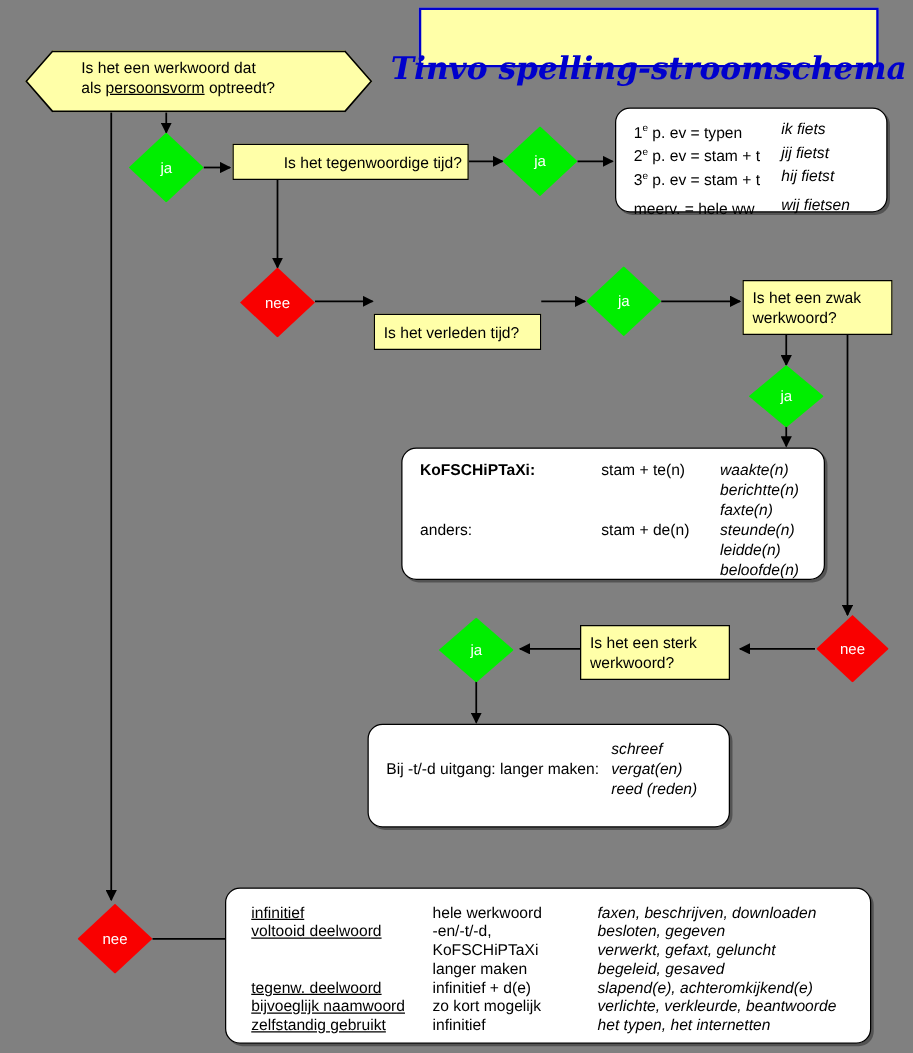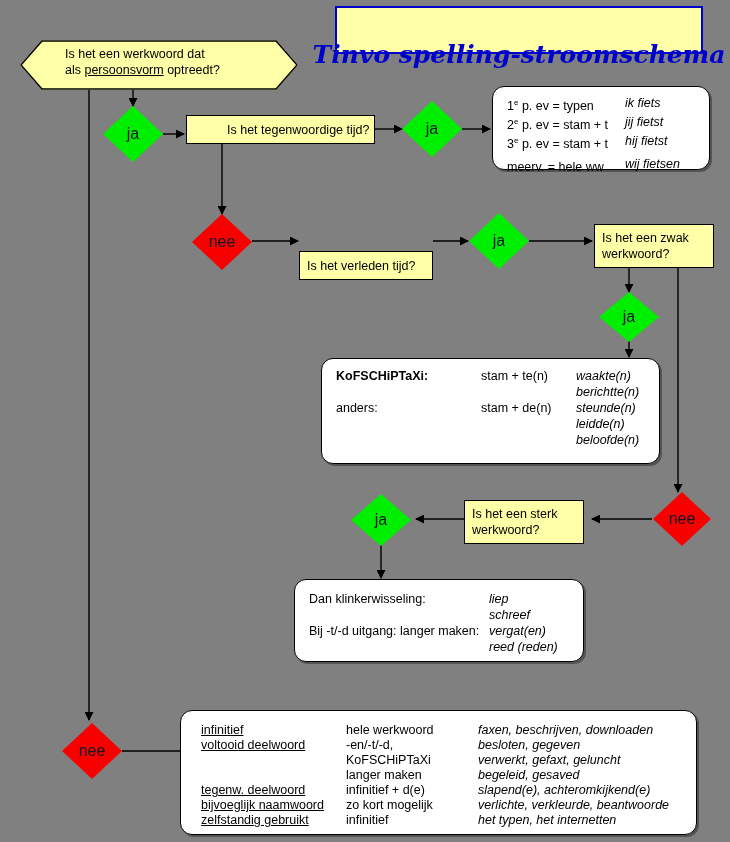--- a/index.html
+++ b/index.html
@@ -59,21 +59,21 @@
 
   
   .diamond{display:flex;align-items:center;justify-content:center;}
   .diamond .dshape{
     position:absolute;left:0;top:0;width:100%;height:100%;
     -webkit-clip-path:polygon(50% 0,100% 50%,50% 100%,0 50%);
     clip-path:polygon(50% 0,100% 50%,50% 100%,0 50%);
   }
   .d-green .dshape{background:#00ee00;}
   .d-red   .dshape{background:#f90000;}
-  .dlabel{position:relative;z-index:2;font-size:16px;color:#0f172a;}
+  .dlabel{position:relative;z-index:2;font-size:12px;color:#ffffff;}
 
   
   .wbox{
     background:#ffffff;border:1px solid #000;border-radius:12px;
     font-size:12.5px;color:#000;
     box-shadow:2px 2px 0 rgba(0,0,0,0.35);
   }
   .it{font-style:italic;}
   .bold{font-weight:bold;}
   sup{font-size:8px;vertical-align:super;}
@@ -228,20 +228,25 @@
         <span class="c1 bold">KoFSCHiPTaXi:</span>
         <span class="c2">stam + te(n)</span>
         <span class="c3 it">waakte(n)</span>
       </div>
       <div class="r">
         <span class="c1"></span>
           <span class="c2"></span>
         <span class="c3 it">berichtte(n)</span>
       </div>
       <div class="r">
+        <span class="c1"></span>
+          <span class="c2"></span>
+        <span class="c3 it">faxte(n)</span>
+      </div>
+      <div class="r">
         <span class="c1">anders:</span>
         <span class="c2">stam + de(n)</span>
         <span class="c3 it">steunde(n)</span>
       </div>
       <div class="r">
         <span class="c1"></span>
           <span class="c2"></span>
         <span class="c3 it">leidde(n)</span>
       </div>
       <div class="r">
@@ -263,24 +268,20 @@
   </div>
 
   <div class="node diamond d-green" style="left:351px;top:494px;width:60px;height:52px;">
     <div class="dshape"></div>
     <span class="dlabel">ja</span>
   </div>
 
   <div class="node wbox" style="left:294px;top:579px;width:290px;height:83px;">
     <div class="klink">
       <div class="r">
-        <span class="c1">Dan klinkerwisseling:</span>
-        <span class="c2 it">liep</span>
-      </div>
-      <div class="r">
         <span class="c1"></span>
         <span class="c2 it">schreef</span>
       </div>
       <div class="r">
         <span class="c1">Bij -t/-d uitgang: langer maken:</span>
         <span class="c2 it">vergat(en)</span>
       </div>
       <div class="r">
         <span class="c1"></span>
         <span class="c2 it">reed (reden)</span>

